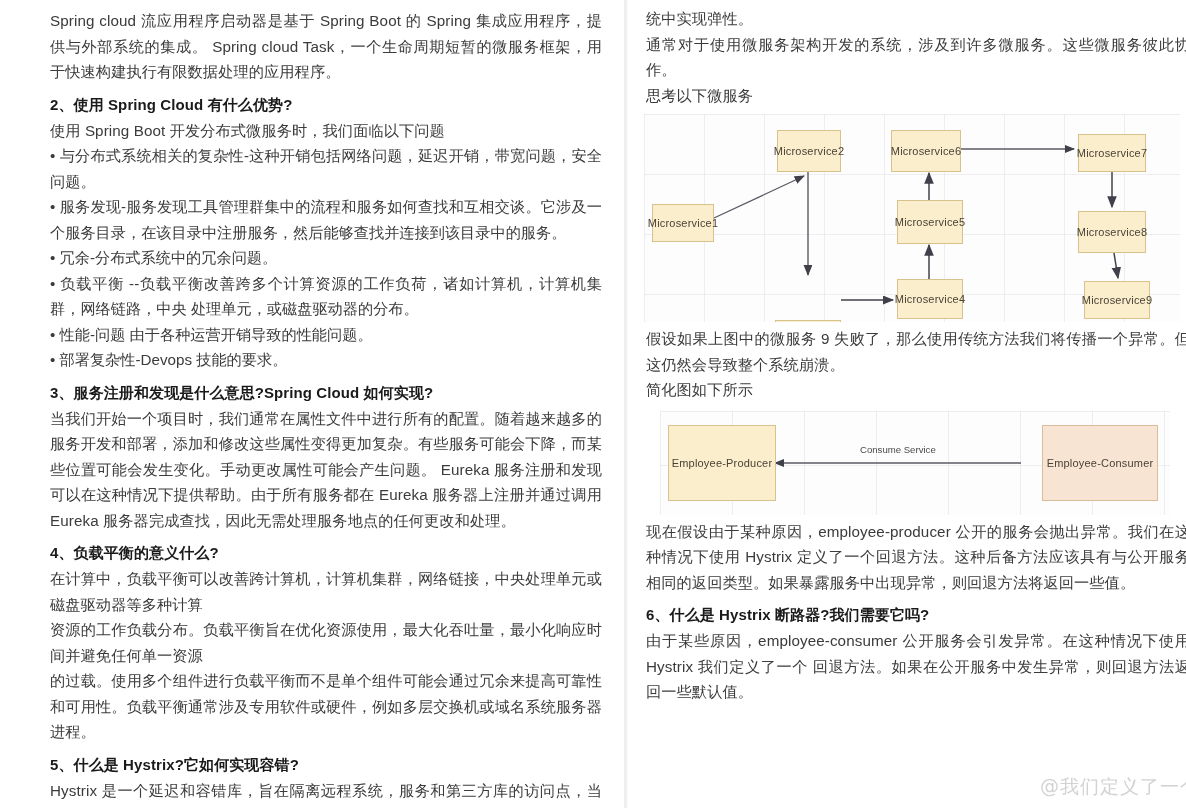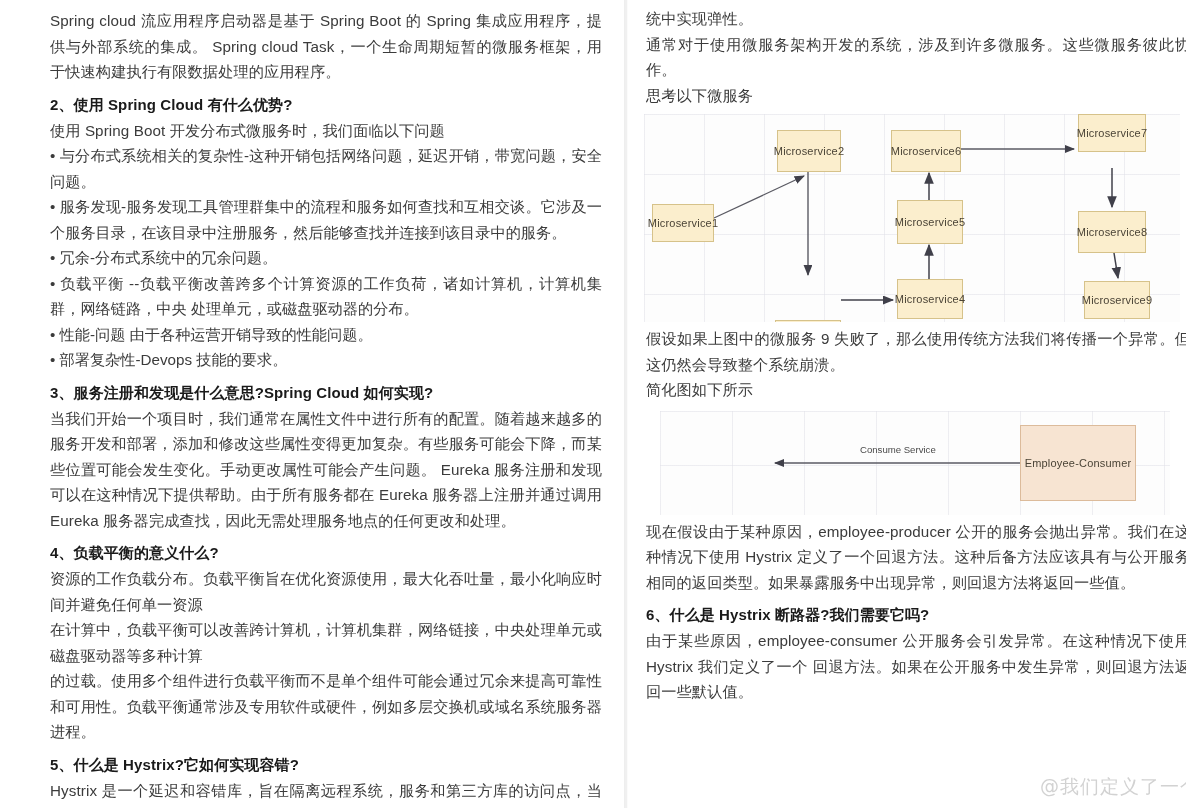--- a/index.html
+++ b/index.html
@@ -89,20 +89,21 @@
     border:1px solid #d6c28a;
     display:flex;align-items:center;justify-content:center;
     font-size:11px;
     color:#4a4336;
     letter-spacing:.2px;
     white-space:nowrap;
   }
   .node.peach{
     background:#f7e4d2;
     border-color:#dcbb9b;
+    margin-left:22px;
   }
   .edge-label{
     position:absolute;
     font-size:9.6px;
     color:#4a4a4a;
     white-space:nowrap;
   }
   svg.wires{position:absolute;left:0;top:0;overflow:visible;}
 
   .watermark{
@@ -132,22 +133,22 @@
     <p class="bullet">• 服务发现-服务发现工具管理群集中的流程和服务如何查找和互相交谈。它涉及一个服务目录，在该目录中注册服务，然后能够查找并连接到该目录中的服务。</p>
     <p class="bullet nowrap">• 冗余-分布式系统中的冗余问题。</p>
     <p class="bullet">• 负载平衡 --负载平衡改善跨多个计算资源的工作负荷，诸如计算机，计算机集群，网络链路，中央 处理单元，或磁盘驱动器的分布。</p>
     <p class="bullet nowrap">• 性能-问题 由于各种运营开销导致的性能问题。</p>
     <p class="bullet nowrap">• 部署复杂性-Devops 技能的要求。</p>
 
     <h3 class="qhead">3、服务注册和发现是什么意思?Spring Cloud 如何实现?</h3>
     <p class="body">当我们开始一个项目时，我们通常在属性文件中进行所有的配置。随着越来越多的服务开发和部署，添加和修改这些属性变得更加复杂。有些服务可能会下降，而某些位置可能会发生变化。手动更改属性可能会产生问题。 Eureka 服务注册和发现可以在这种情况下提供帮助。由于所有服务都在 Eureka 服务器上注册并通过调用 Eureka 服务器完成查找，因此无需处理服务地点的任何更改和处理。</p>
 
     <h3 class="qhead">4、负载平衡的意义什么?</h3>
+    <p class="body">在计算中，负载平衡可以改善跨计算机，计算机集群，网络链接，中央处理单元或磁盘驱动器等多种计算</p>
     <p class="body">资源的工作负载分布。负载平衡旨在优化资源使用，最大化吞吐量，最小化响应时间并避免任何单一资源</p>
-    <p class="body">在计算中，负载平衡可以改善跨计算机，计算机集群，网络链接，中央处理单元或磁盘驱动器等多种计算</p>
     <p class="body">的过载。使用多个组件进行负载平衡而不是单个组件可能会通过冗余来提高可靠性和可用性。负载平衡通常涉及专用软件或硬件，例如多层交换机或域名系统服务器进程。</p>
 
     <h3 class="qhead">5、什么是 Hystrix?它如何实现容错?</h3>
     <p class="body">Hystrix 是一个延迟和容错库，旨在隔离远程系统，服务和第三方库的访问点，当出现故障是不可避免的故障时，停止级联故障并在复杂的分布式系</p>
   </div>
 
   <div class="divider"></div>
 
   <div class="col col-right">
 
@@ -191,21 +192,21 @@
       </div>
       <div class="node" style="left:253px;top:165px;width:66px;height:40px;">
         <span>Microservice4</span>
       </div>
       <div class="node" style="left:253px;top:86px;width:66px;height:44px;">
         <span>Microservice5</span>
       </div>
       <div class="node" style="left:247px;top:16px;width:70px;height:42px;">
         <span>Microservice6</span>
       </div>
-      <div class="node" style="left:434px;top:0;width:68px;height:38px;">
+      <div class="node" style="left:434px;top:20px;width:68px;height:38px;">
         <span>Microservice7</span>
       </div>
       <div class="node" style="left:434px;top:97px;width:68px;height:42px;">
         <span>Microservice8</span>
       </div>
       <div class="node" style="left:440px;top:167px;width:66px;height:38px;">
         <span>Microservice9</span>
       </div>
     </div>
 
@@ -215,20 +216,23 @@
     <div class="diagram" id="diagram-employee">
       <svg class="wires" width="510" height="104">
         <defs>
           <marker id="ah2" markerWidth="9" markerHeight="9" refX="7.2" refY="3.2" orient="auto" markerUnits="strokeWidth">
             <path d="M0,0 L8,3.2 L0,6.4 z" fill="#40404a"></path>
           </marker>
         </defs>
         <line x1="361" y1="52" x2="115" y2="52" stroke="#5a5a63" stroke-width="1.3" marker-end="url(#ah2)"></line>
       </svg>
 
+      <div class="node" style="left:8px;top:14px;width:108px;height:76px;">
+        <span>Employee-Producer</span>
+      </div>
 
       <div class="edge-label" style="left:200px;top:33px;">
         <span>Consume Service</span>
       </div>
 
       <div class="node peach" style="left:360px;top:14px;width:116px;height:76px;">
         <span>Employee-Consumer</span>
       </div>
     </div>
 

